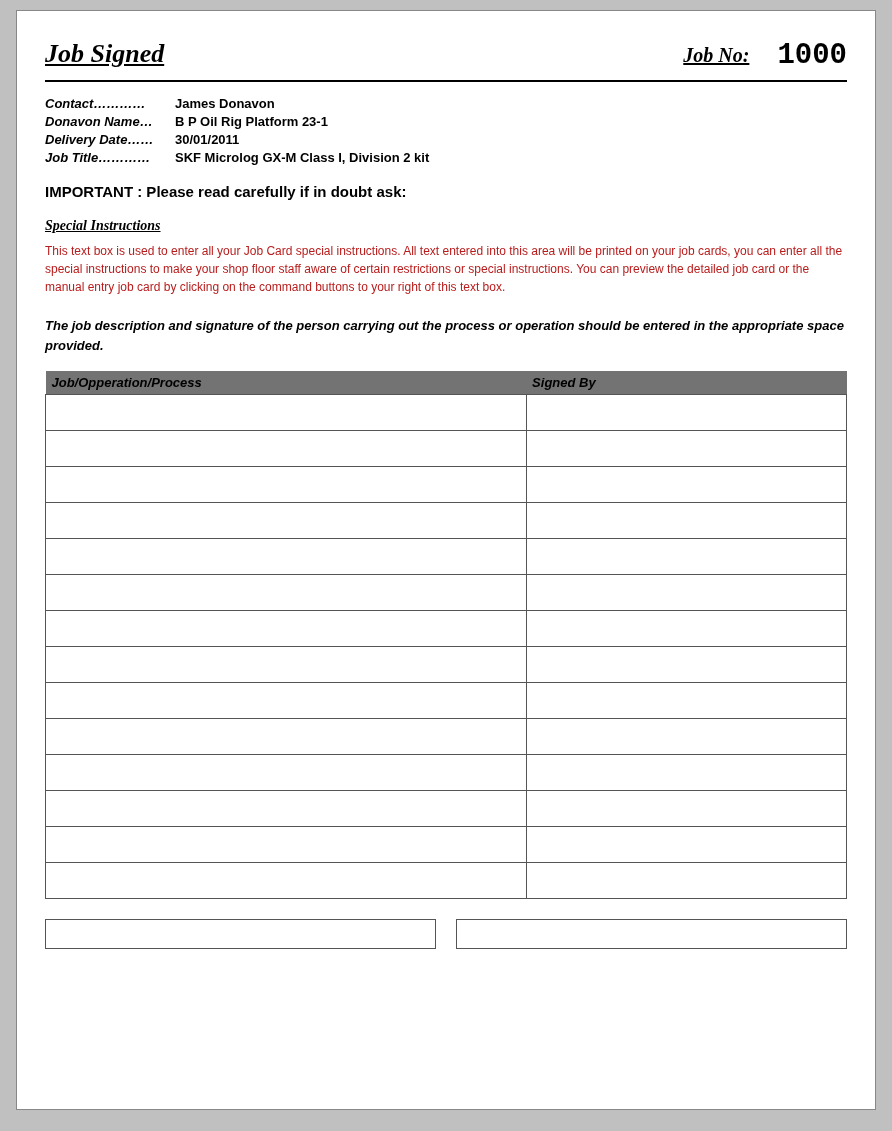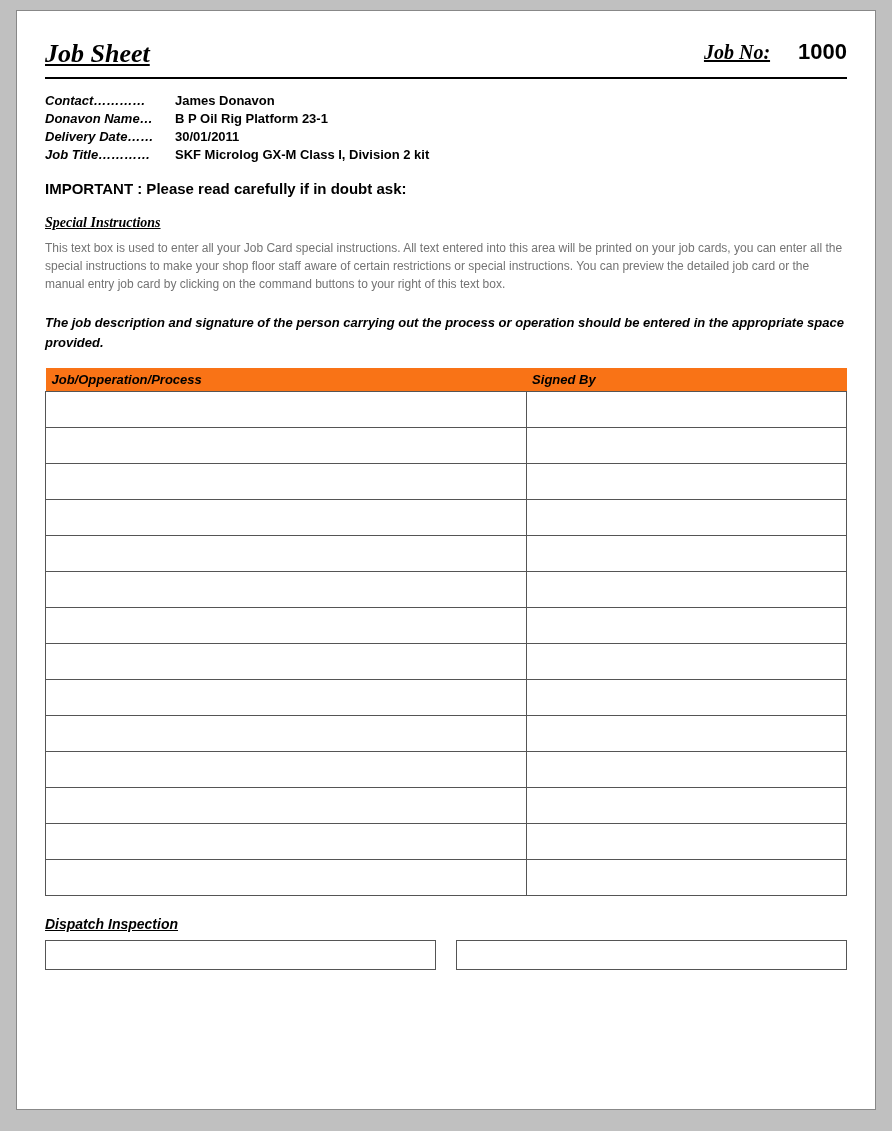--- a/index.html
+++ b/index.html
@@ -54,23 +54,23 @@
 
     .job-no-label {
       font-size: 20px;
       font-weight: bold;
       text-decoration: underline;
       font-style: italic;
       font-family: 'Times New Roman', serif;
     }
 
     .job-no-value {
-      font-size: 22px;
-      font-weight: bold;
-      font-family: Liberation Sans, sans-serif;
+      font-size: 29px;
+      font-weight: bold;
+      font-family: Liberation Mono, monospace;
     }
 
     
     .info-section {
       margin-bottom: 14px;
     }
 
     .info-row {
       display: flex;
       margin-bottom: 3px;
@@ -105,21 +105,21 @@
       text-decoration: underline;
       font-size: 14px;
       margin-bottom: 8px;
       font-family: Liberation Serif, serif;
     }
 
     .special-instructions-text {
       font-size: 12px;
       line-height: 1.5;
       margin-bottom: 20px;
-      color: #737373;
+      color: #b91c1c;
     }
 
     
     .job-desc-note {
       font-style: italic;
       font-weight: bold;
       font-size: 13px;
       margin-bottom: 16px;
       line-height: 1.5;
     }
@@ -157,21 +157,21 @@
 
     .job-table td:first-child {
       width: 60%;
     }
 
     .job-table td:last-child {
       width: 40%;
     }
 
     .table-header-row th {
-      background: #f97316;
+      background: #737373;
     }
 
     
     .dispatch-section {
       margin-top: 10px;
     }
 
     .dispatch-title {
       font-style: italic;
       font-weight: bold;
@@ -210,21 +210,21 @@
       height: 30px;
       flex: 1;
     }
   </style>
 </head>
 <body>
 
 <div class="page">
 
   <div class="header">
-    <div class="job-sheet-title">Job Sheet</div>
+    <div class="job-sheet-title">Job Signed</div>
     <div class="job-no-section">
       <span class="job-no-label">Job No:</span>
       <span class="job-no-value">1000</span>
     </div>
   </div>
 
   <div class="info-section">
     <div class="info-row">
       <span class="info-label">Contact…………</span>
       <span class="info-value">James Donavon</span>
@@ -311,20 +311,19 @@
           <td></td>
         </tr>
         <tr>
           <td></td>
           <td></td>
         </tr>
       </tbody>
   </table>
 
   <div class="dispatch-section">
-    <div class="dispatch-title">Dispatch Inspection</div>
     <div class="dispatch-input-row">
       <div class="dispatch-input"></div>
       <div class="dispatch-input"></div>
     </div>
   </div>
 
 </div>
 
 </body></html>

